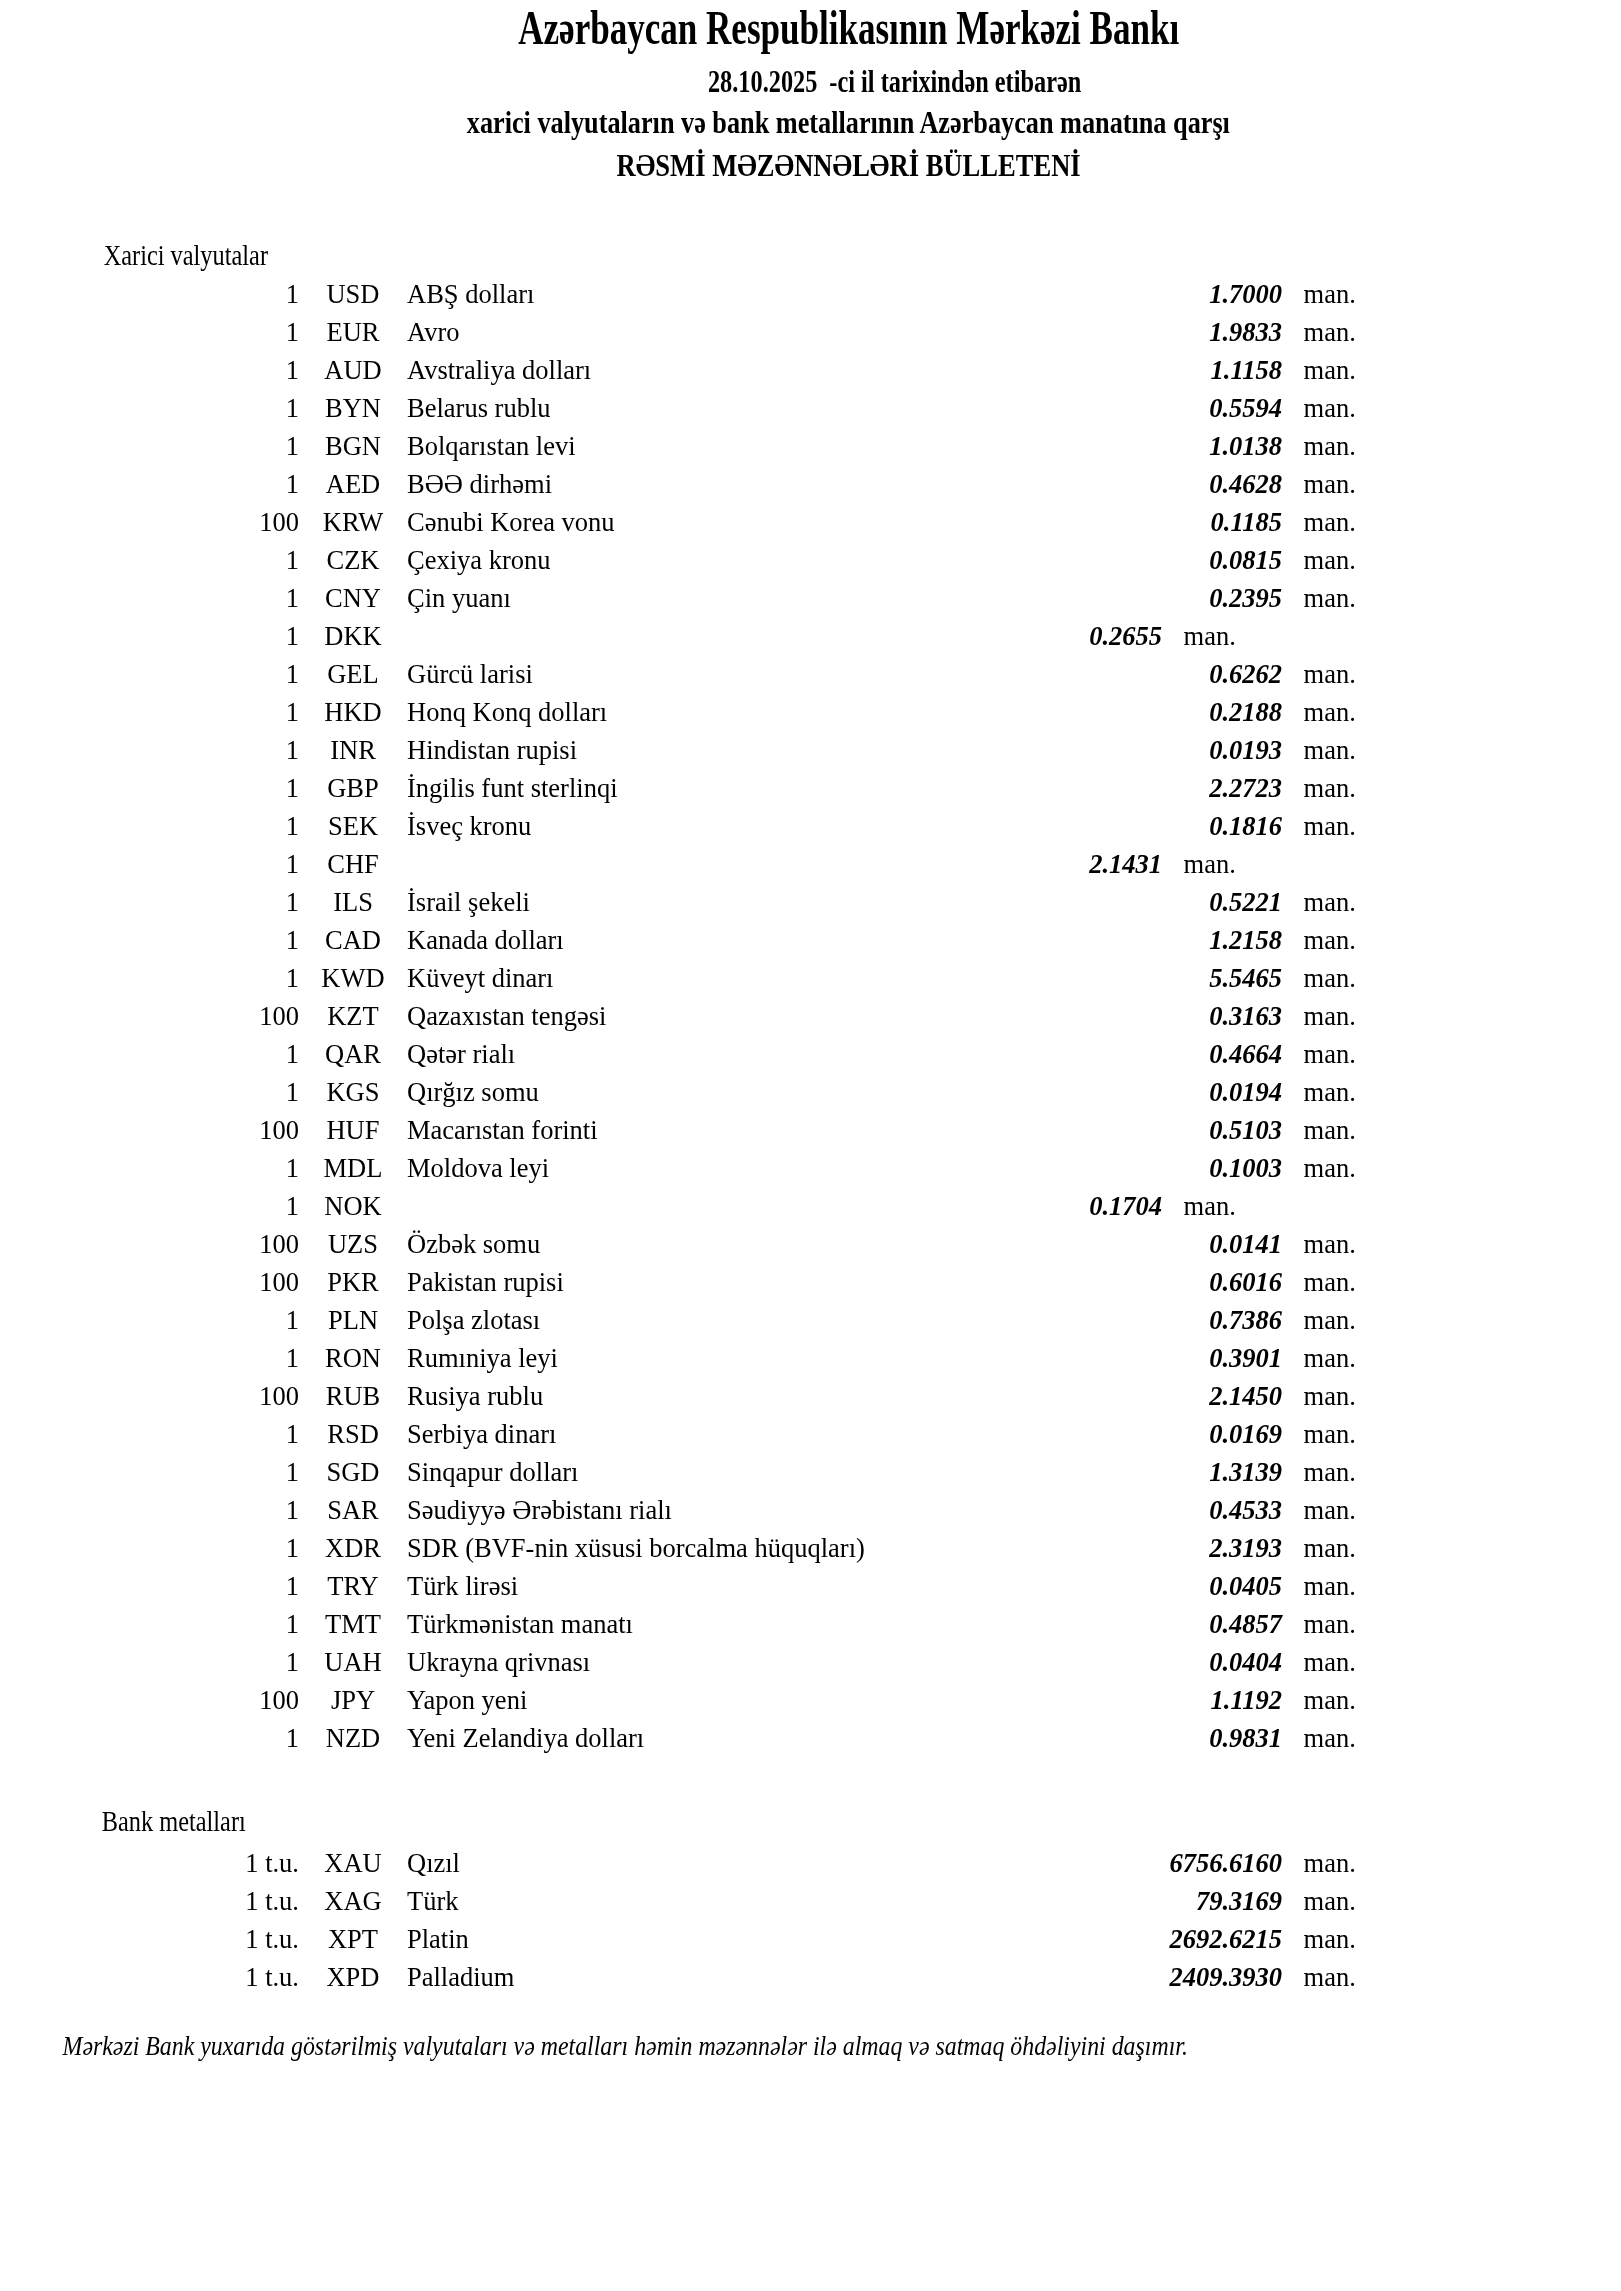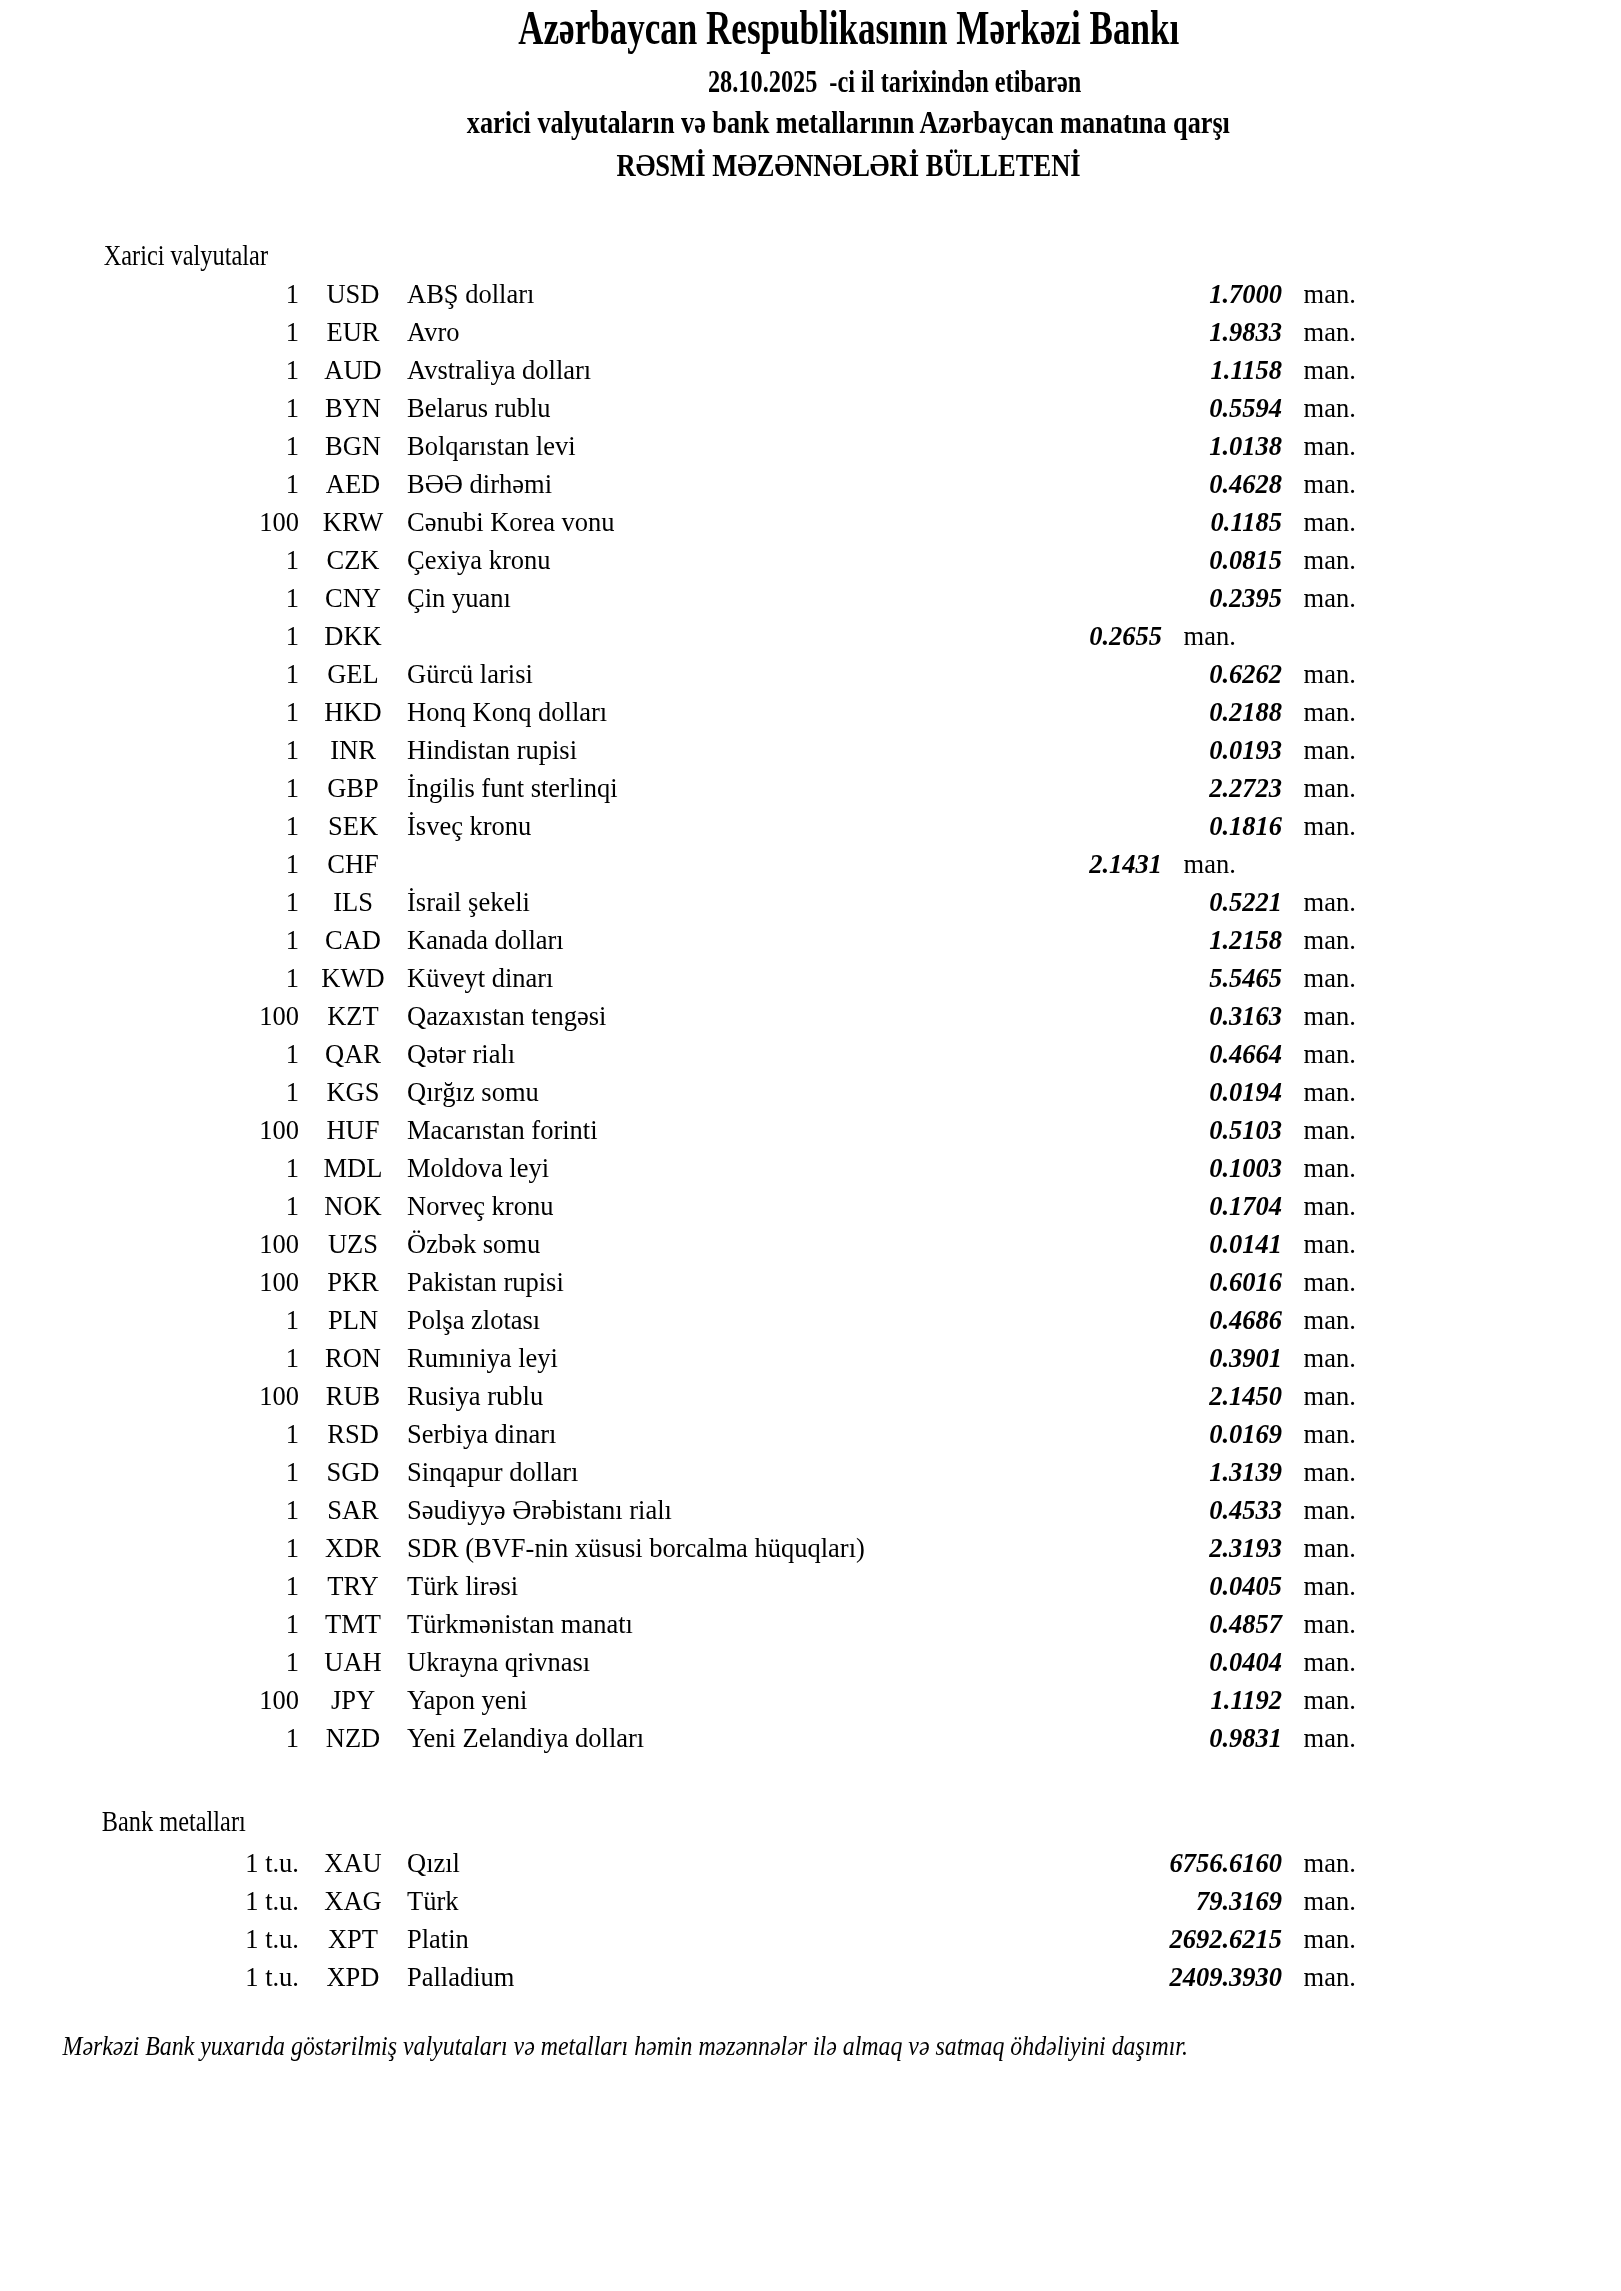--- a/index.html
+++ b/index.html
@@ -246,21 +246,20 @@
         <div class="rate-row">
           <span class="cell-qty">1</span>
           <span class="cell-code">MDL</span>
           <span class="cell-name">Moldova leyi</span>
           <span class="cell-rate">0.1003</span>
           <span class="cell-unit">man.</span>
         </div>
         <div class="rate-row">
           <span class="cell-qty">1</span>
           <span class="cell-code">NOK</span>
-          <span class="cell-name">Norveç kronu</span>
           <span class="cell-rate">0.1704</span>
           <span class="cell-unit">man.</span>
         </div>
         <div class="rate-row">
           <span class="cell-qty">100</span>
           <span class="cell-code">UZS</span>
           <span class="cell-name">Özbək somu</span>
           <span class="cell-rate">0.0141</span>
           <span class="cell-unit">man.</span>
         </div>
@@ -268,21 +267,21 @@
           <span class="cell-qty">100</span>
           <span class="cell-code">PKR</span>
           <span class="cell-name">Pakistan rupisi</span>
           <span class="cell-rate">0.6016</span>
           <span class="cell-unit">man.</span>
         </div>
         <div class="rate-row">
           <span class="cell-qty">1</span>
           <span class="cell-code">PLN</span>
           <span class="cell-name">Polşa zlotası</span>
-          <span class="cell-rate">0.4686</span>
+          <span class="cell-rate">0.7386</span>
           <span class="cell-unit">man.</span>
         </div>
         <div class="rate-row">
           <span class="cell-qty">1</span>
           <span class="cell-code">RON</span>
           <span class="cell-name">Rumıniya leyi</span>
           <span class="cell-rate">0.3901</span>
           <span class="cell-unit">man.</span>
         </div>
         <div class="rate-row">

